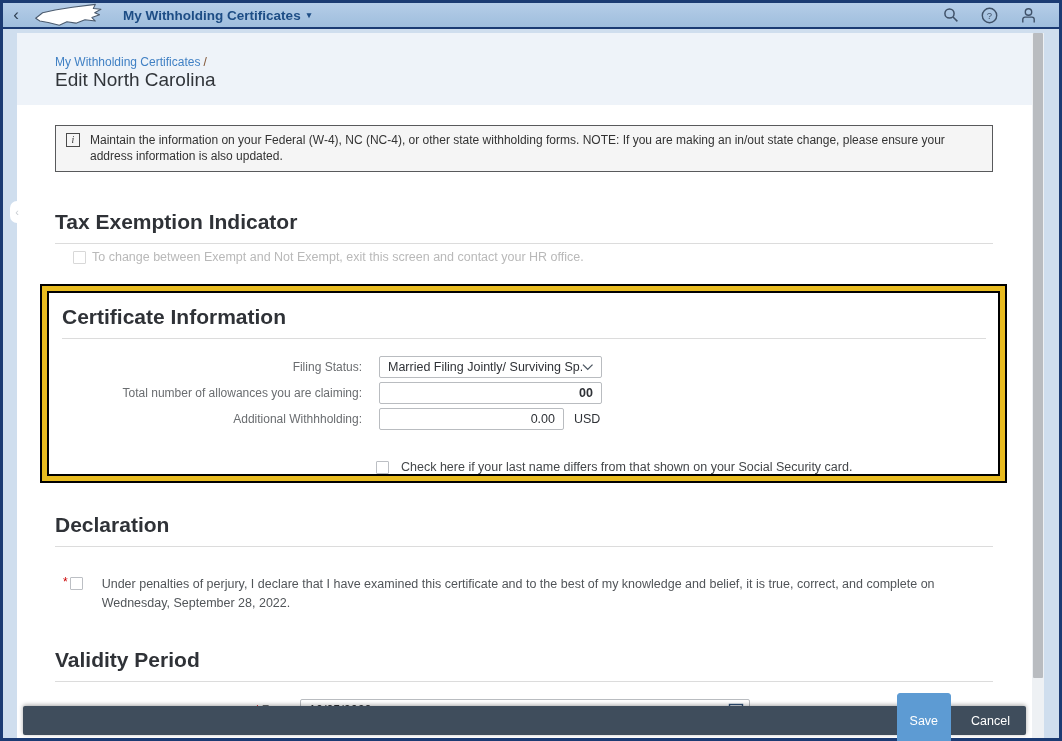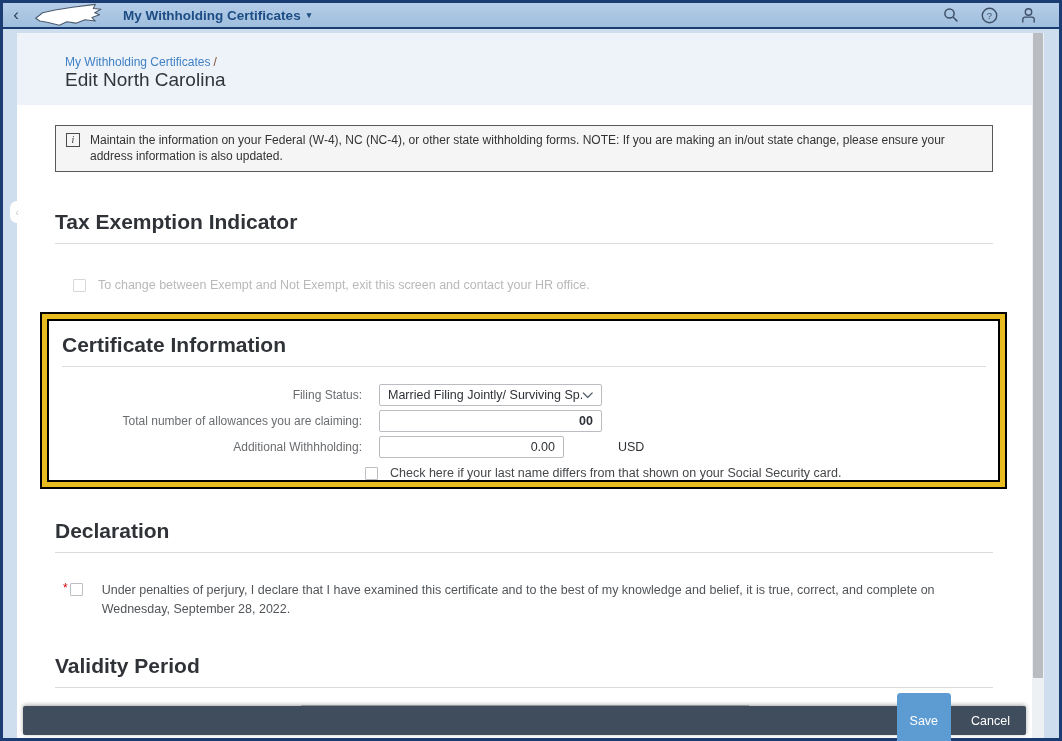--- a/index.html
+++ b/index.html
@@ -34,21 +34,21 @@
   .shell-title .caret { font-size:9px; color:#1d4d85; }
   .shell-icons { margin-left:auto; display:flex; align-items:center; gap:22px; padding-right:22px; }
   .shell-icons svg { display:block; cursor:pointer; }
   
   .card {
     position:absolute; left:14px; top:30px; width:1015px; bottom:0;
     background:#ffffff;
   }
   .card-head {
     background:#eef3f9;
-    padding:22px 39px 14px 48px;
+    padding:22px 39px 14px 38px;
   }
   .breadcrumb { font-size:12px; }
   .breadcrumb a { color:#4080c4; text-decoration:none; cursor:pointer; }
   .breadcrumb .sep { color:#7d4f2e; margin-left:3px; }
   .page-title { font-size:19px; color:#31353a; font-weight:normal; }
   .card-body { padding:14px 39px 0 38px; }
   
   .info-box {
     border:1px solid #58595b; background:#f5f5f5;
     padding:6px 10px 7px 10px; display:flex; gap:10px;
@@ -56,21 +56,21 @@
   }
   .info-glyph {
     flex:0 0 auto; width:14px; height:14px; border:1px solid #4a4a4a;
     font-size:10px; font-family:"Liberation Serif",serif; font-style:italic;
     display:flex; align-items:center; justify-content:center; color:#333; margin-top:1px;
   }
   
   .section-title { font-size:21px; color:#2f3237; font-weight:bold; }
   .hr { border:0; border-top:1px solid #dcdcdc; margin:9px 0 0 0; }
   .disabled-row {
-    display:flex; align-items:center; gap:12px; margin:34px 0 0 18px;
+    display:flex; align-items:center; gap:6px; margin:6px 0 0 18px;
     color:#b9b9b9; font-size:12.5px;
   }
   .cb {
     width:13px; height:13px; border:1px solid #bcbfc4; background:#fff;
     display:inline-block; flex:0 0 auto; border-radius:1px;
   }
   .cb.disabled { border-color:#d8d8d8; }
   .tax-section { margin-top:38px; }
   
   .hl-outer {
@@ -94,22 +94,22 @@
   }
   input.inputbox { outline:none; }
   .w223 { width:223px;font-weight:bold; }
   .w185 { width:185px; }
   .num { text-align:right; }
   .selectbox {
     width:223px; display:flex; align-items:center; justify-content:space-between;
     cursor:pointer;
   }
   .selectbox .sel-text { white-space:nowrap; overflow:hidden; }
-  .unit { font-size:12.5px; color:#2f3237;margin-left:44px; }
-  .hl-check-row { display:grid; grid-template-columns:300px 1fr; column-gap:3px; margin-top:8px; }
+  .unit { font-size:12.5px; color:#2f3237; }
+  .hl-check-row { display:grid; grid-template-columns:300px 1fr; column-gap:14px; margin-top:30px; }
   .check-inline { display:flex; align-items:center; gap:12px; font-size:12.5px; color:#44474a; }
   
   .decl-row { display:flex; margin:28px 0 0 8px; }
   .req { color:#c00; font-size:12px; margin-right:2px; }
   .decl-row .cb { margin-top:2px; }
   .decl-text {
     margin-left:19px; font-size:12.5px; color:#515559; line-height:1.45;
     max-width:892px;
   }
   .decl-section { margin-top:30px; }

